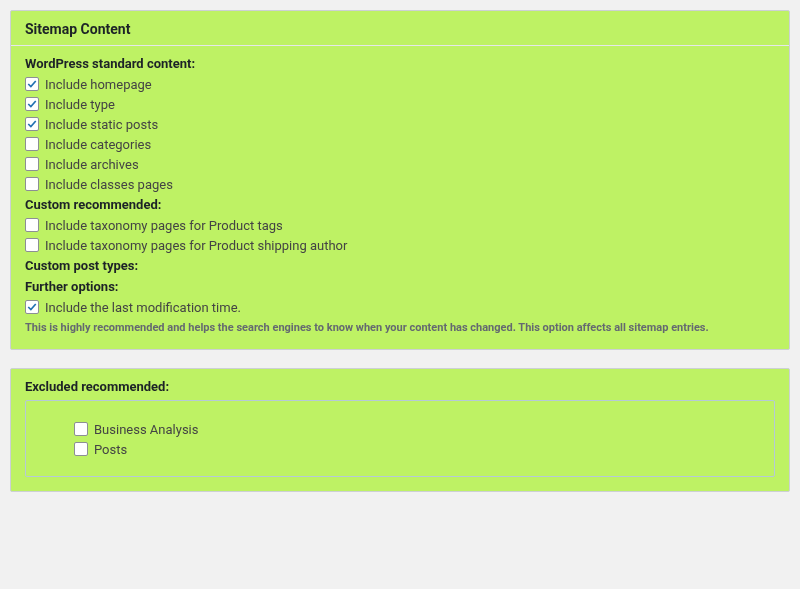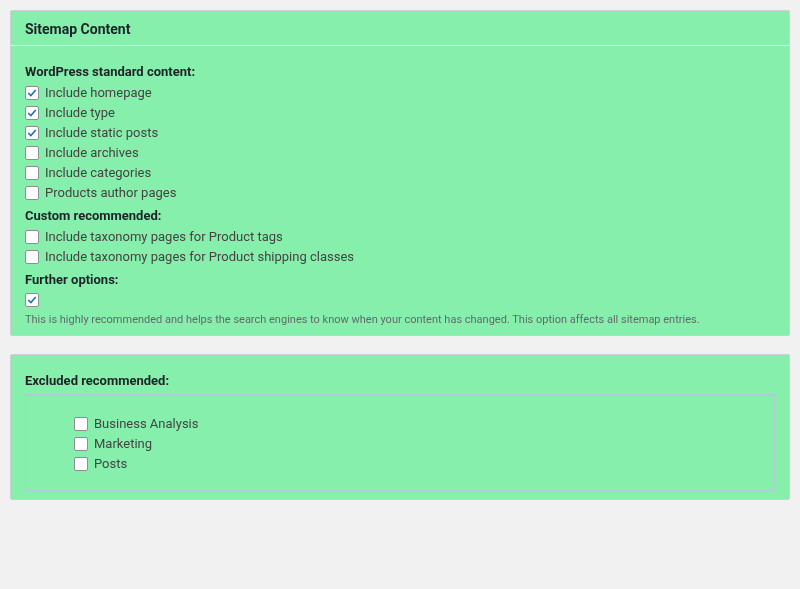--- a/index.html
+++ b/index.html
@@ -8,44 +8,44 @@
     padding: 0;
     background: #f1f1f1;
     font-family: -apple-system, BlinkMacSystemFont, "Segoe UI", Roboto, Helvetica, Arial, sans-serif;
     color: #1d2327;
     font-size: 13px;
   }
   .page {
     padding: 10px 10px 0 10px;
   }
   .panel {
-    background: #86efac;
+    background: #bef264;
     border: 1px solid #ccd0d4;
     border-radius: 2px;
     margin-bottom: 18px;
-    padding: 0 0 8px 0;
+    padding: 0 0 14px 0;
   }
   .panel-header {
     font-size: 14px;
     font-weight: 700;
     padding: 10px 14px 8px 14px;
     border-bottom: 1px solid #e5e7eb;
   }
   .panel-body {
     padding: 10px 14px 0 14px;
   }
   .group-title {
     font-weight: 700;
     font-size: 13px;
-    margin: 8px 0 6px 0;
+    margin: 0 0 6px 0;
     color: #1d2327;
   }
   .check-row {
     display: flex;
-    align-items: center;
+    align-items: flex-start;
     margin: 5px 0;
   }
   .cbox {
     width: 14px;
     height: 14px;
     border: 1px solid #8c8f94;
     background: #fff;
     border-radius: 2px;
     margin-right: 6px;
     display: inline-flex;
@@ -63,20 +63,21 @@
   }
   .check-label {
     color: #444;
     font-size: 13px;
   }
   .helper-text {
     color: #646970;
     font-size: 11px;
     margin-top: 4px;
     line-height: 1.4;
+    font-weight: bold;
   }
   .excluded-box {
     border: 1px solid #b5c9d8;
     border-radius: 2px;
     margin-top: 6px;
     padding: 16px 14px 14px 48px;
   }
 </style>
 </head>
 <body>
@@ -108,74 +109,72 @@
       <div class="check-row">
         <span class="cbox checked">
             <svg viewBox="0 0 16 16">
               <polyline points="3,8 6.5,11.5 13,4" fill="none" stroke="#2271b1" stroke-width="2.2"></polyline>
             </svg>
           </span>
         <span class="check-label">Include static posts</span>
       </div>
       <div class="check-row">
         <span class="cbox"></span>
+        <span class="check-label">Include categories</span>
+      </div>
+      <div class="check-row">
+        <span class="cbox"></span>
         <span class="check-label">Include archives</span>
       </div>
       <div class="check-row">
         <span class="cbox"></span>
-        <span class="check-label">Include categories</span>
-      </div>
-      <div class="check-row">
-        <span class="cbox"></span>
-        <span class="check-label">Products author pages</span>
+        <span class="check-label">Include classes pages</span>
       </div>
 
       <div class="group-title">Custom recommended:</div>
 
       <div class="check-row">
         <span class="cbox"></span>
         <span class="check-label">Include taxonomy pages for Product tags</span>
       </div>
       <div class="check-row">
         <span class="cbox"></span>
-        <span class="check-label">Include taxonomy pages for Product shipping classes</span>
+        <span class="check-label">Include taxonomy pages for Product shipping author</span>
       </div>
 
+      <div class="group-title">Custom post types:</div>
 
 
       <div class="group-title">Further options:</div>
 
       <div class="check-row">
         <span class="cbox checked">
             <svg viewBox="0 0 16 16">
               <polyline points="3,8 6.5,11.5 13,4" fill="none" stroke="#2271b1" stroke-width="2.2"></polyline>
             </svg>
           </span>
+        <span class="check-label">Include the last modification time.</span>
       </div>
       <div class="helper-text">This is highly recommended and helps the search engines to know when your content has changed. This option affects all sitemap entries.</div>
 
     </div>
   </div>
 
   <div class="panel">
     <div class="panel-body">
 
       <div class="group-title">Excluded recommended:</div>
 
       <div class="excluded-box">
         <div class="check-row">
           <span class="cbox"></span>
           <span class="check-label">Business Analysis</span>
         </div>
         <div class="check-row">
           <span class="cbox"></span>
-          <span class="check-label">Marketing</span>
-        </div>
-        <div class="check-row">
-          <span class="cbox"></span>
           <span class="check-label">Posts</span>
         </div>
       </div>
 
     </div>
   </div>
 
 </div>
 
 </body></html>

